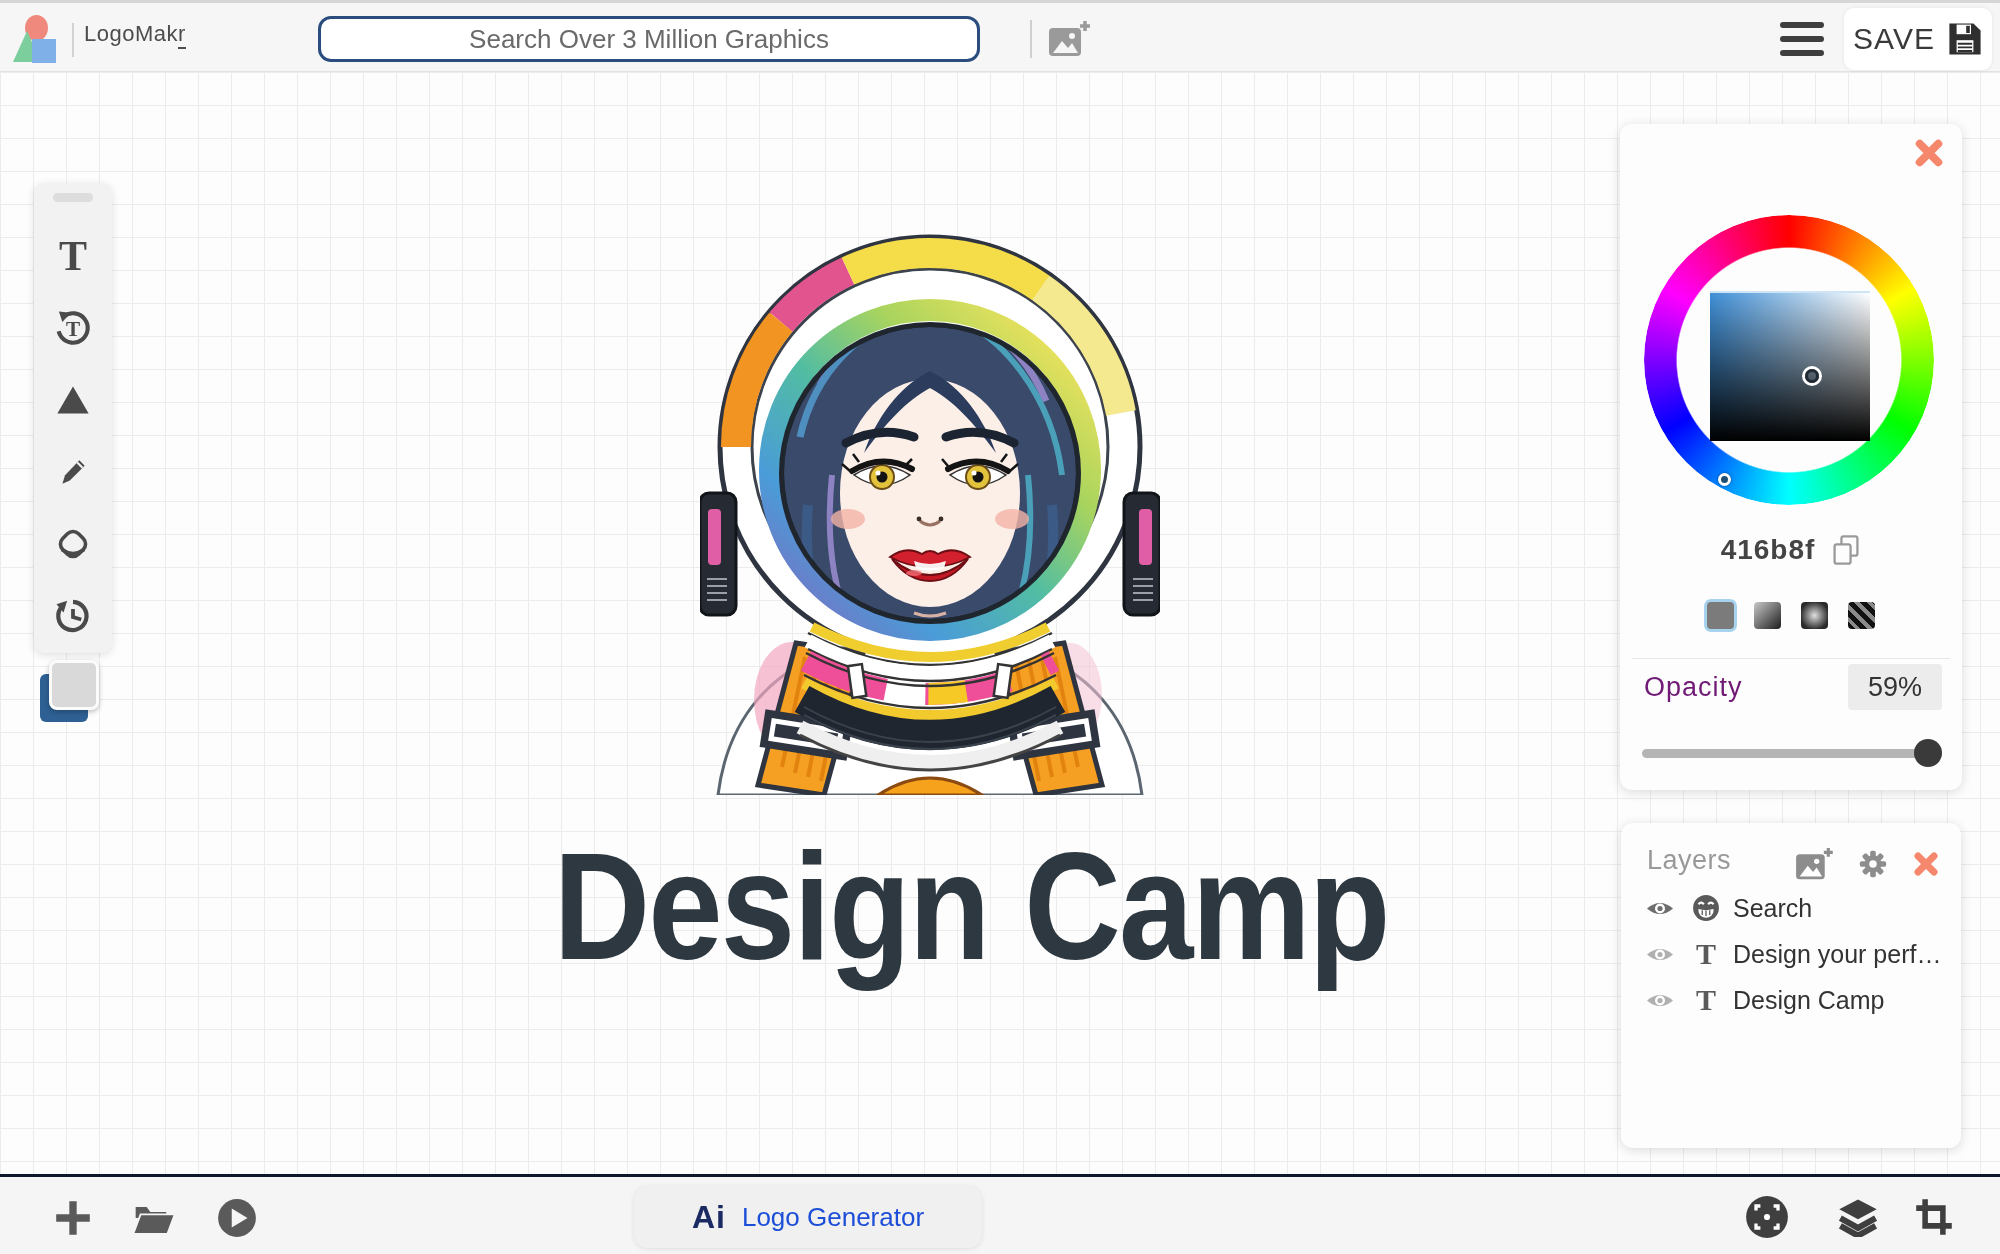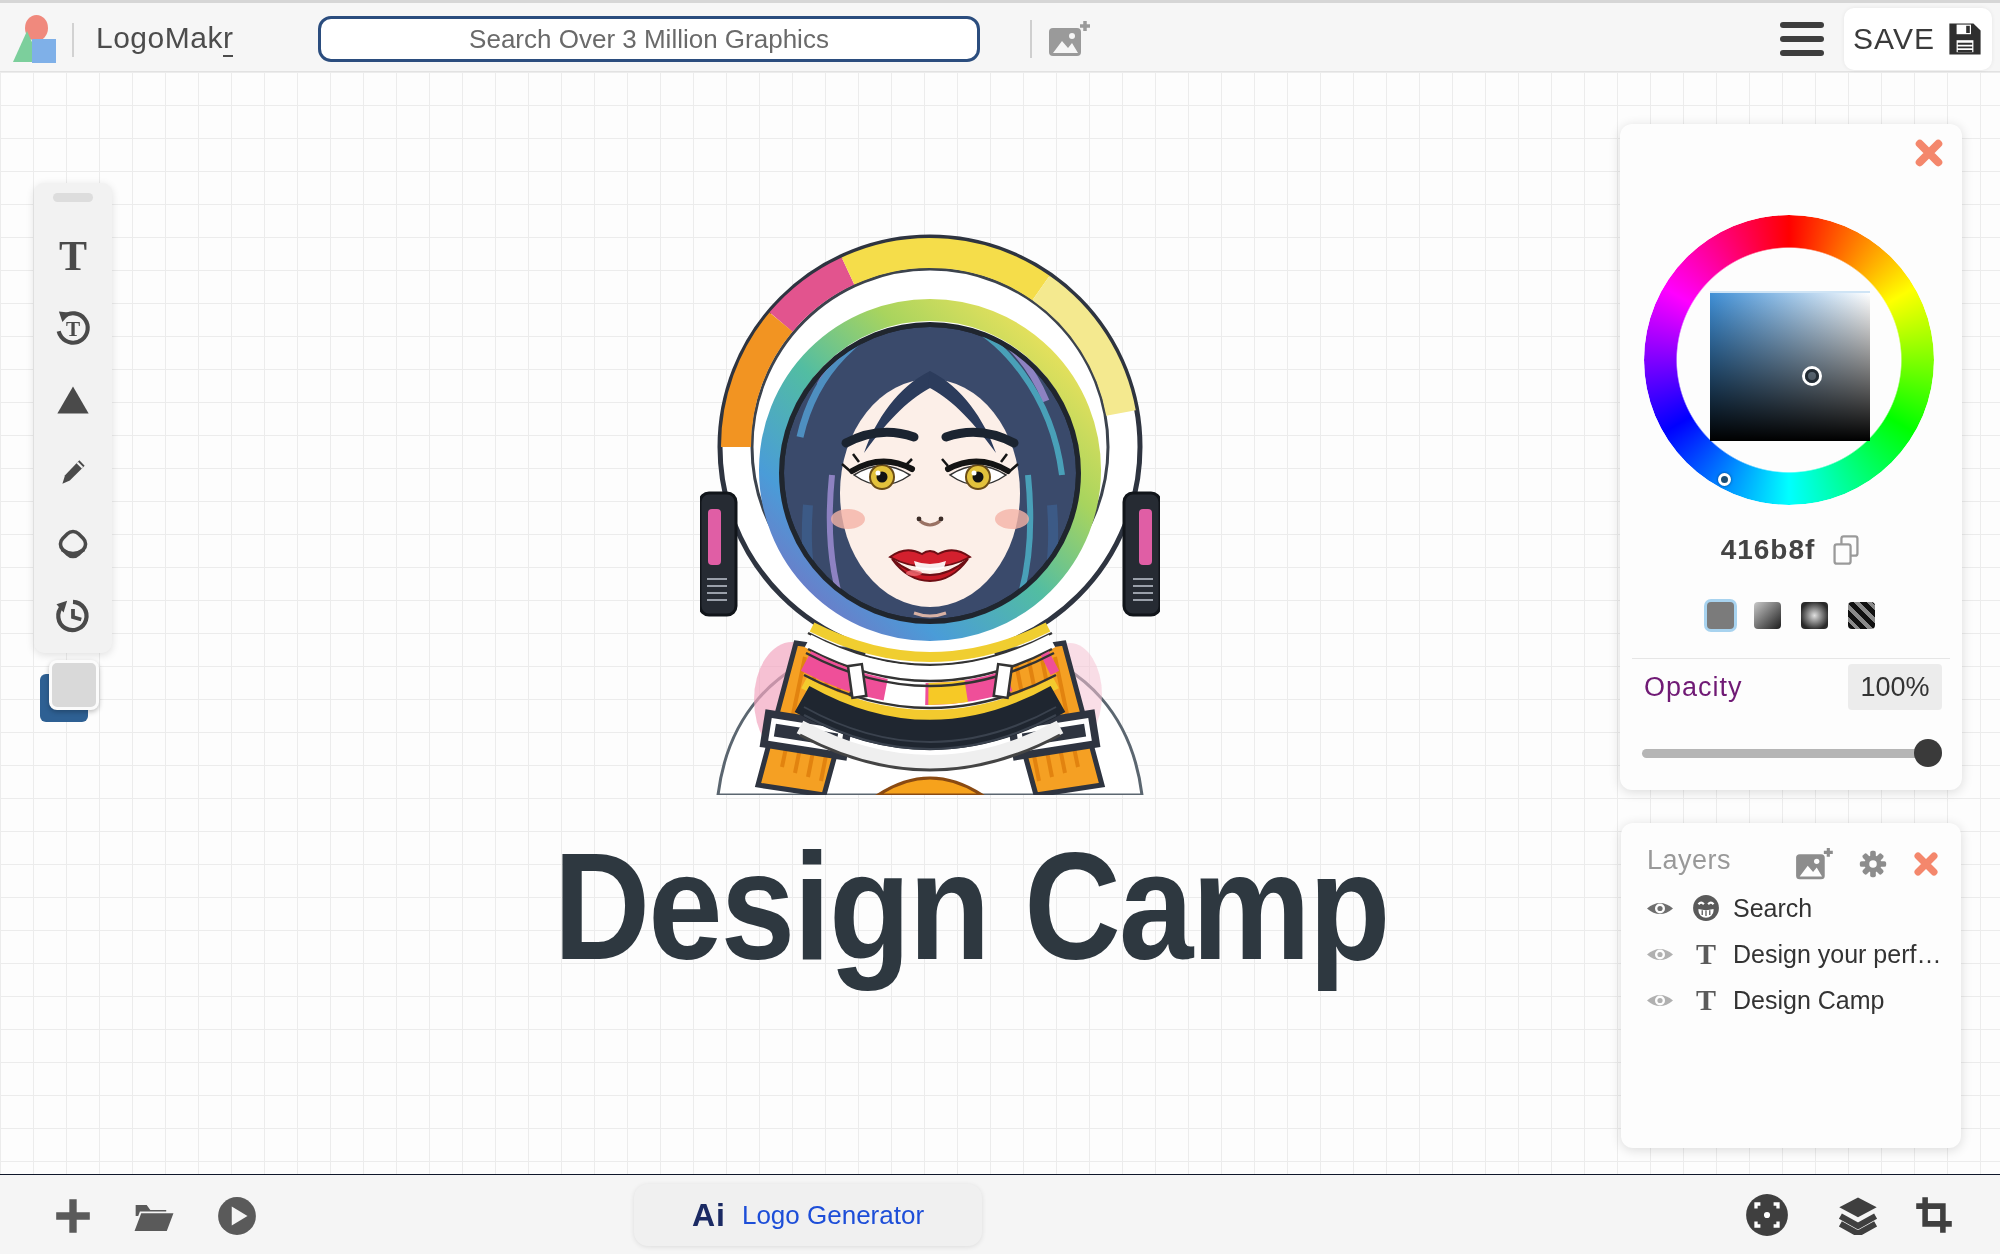--- a/index.html
+++ b/index.html
@@ -10,21 +10,21 @@
   
   .topbar { position:absolute; left:0; top:0; width:2000px; height:72px;
             background:#f6f6f6; border-top:3px solid #d6d6d6; border-bottom:1px solid #e2e2e2; z-index:30; }
   .logo-mark { position:absolute; left:12px; top:10px; width:48px; height:52px; }
   .logo-circle { position:absolute; left:13px; top:2px; width:23px; height:26px; border-radius:50%; background:#f0897d; }
   .logo-triangle { position:absolute; left:1px; top:18px; width:0; height:0;
                    border-left:14px solid transparent; border-right:14px solid transparent;
                    border-bottom:31px solid #7ccf9c; }
   .logo-square { position:absolute; left:20px; top:26px; width:24px; height:24px; background:#7fb0e8; }
   .brand-divider { position:absolute; left:72px; top:20px; width:2px; height:34px; background:#d2d2d2; }
-  .brand { position:absolute; left:96px; top:18px; font-size:30px; color:#4c4c4c; letter-spacing:.5px;text-align:center; }
+  .brand { position:absolute; left:84px; top:18px; font-size:22px; color:#4c4c4c; letter-spacing:.5px;text-align:center; }
   .brand .r-underline { border-bottom:2.5px solid #4c4c4c; padding-bottom:1px; }
   .search-wrap { position:absolute; left:318px; top:13px; width:662px; height:46px; }
   .search-input { width:100%; height:100%; border:3px solid #2b4d7e; border-radius:13px;
                   background:#fff; text-align:center; font-size:26px; color:#555;
                   font-family:"Liberation Sans",sans-serif; outline:none; }
   .search-input::placeholder { color:#6a6a6a; opacity:1; }
   .top-divider2 { position:absolute; left:1030px; top:17px; width:2px; height:38px; background:#cfcfcf; }
   .img-add-top { position:absolute; left:1048px; top:17px; width:42px; height:38px; cursor:pointer; }
   .hamburger { position:absolute; left:1780px; top:19px; width:44px; height:34px; cursor:pointer; }
   .hamburger .bar { position:absolute; left:0; width:44px; height:6px; background:#3e3e3e; border-radius:3px; }
@@ -102,21 +102,21 @@
   .layer-row { position:absolute; left:0; width:100%; height:46px; display:flex; align-items:center;
                gap:0; cursor:pointer; }
   .layer-eye { width:30px; margin-left:24px; display:flex; justify-content:center; cursor:pointer; }
   .layer-type { width:34px; margin-left:14px; display:flex; justify-content:center; }
   .layer-type .t-glyph { font-family:"Liberation Serif",serif; font-size:30px; font-weight:600; color:#5a5a5a; line-height:1; }
   .layer-label { margin-left:10px; font-size:25px; color:#333; white-space:nowrap; overflow:hidden;
                  text-overflow:ellipsis; max-width:210px; }
 
   
   .bottombar { position:absolute; left:0; top:1174px; width:2000px; height:80px; background:#f5f5f5;
-               border-top:1px solid #0f172a; z-index:30; }
+               border-top:3px solid #0f172a; z-index:30; }
   .bb-icon { position:absolute; cursor:pointer; }
   .bb-btn { position:absolute; top:9px; height:62px; background:#f0f0f0; border-radius:14px;
             box-shadow:0 1px 5px rgba(0,0,0,.10); display:flex; align-items:center; justify-content:center;
             gap:16px; cursor:pointer; }
   .bb-btn-label { font-size:26px; color:#1d4ed8; }
   .ai-glyph { font-size:32px; font-weight:800; color:#1b2a63; letter-spacing:1px; }
 </style>
 </head>
 <body>
 
@@ -369,21 +369,21 @@
 
     <div class="swatch-row">
       <div class="swatch solid"></div>
       <div class="swatch lin"></div>
       <div class="swatch rad"></div>
       <div class="swatch pat"></div>
     </div>
 
     <div class="fill-divider"></div>
     <div class="opacity-label">Opacity</div>
-    <div class="opacity-value">100%</div>
+    <div class="opacity-value">59%</div>
 
     <div class="op-slider">
       <div class="op-track"></div>
       <div class="op-thumb"></div>
     </div>
   </div>
 
   <div class="panel layers-panel">
     <div class="layers-title">Layers</div>
     <div class="layers-icons">

